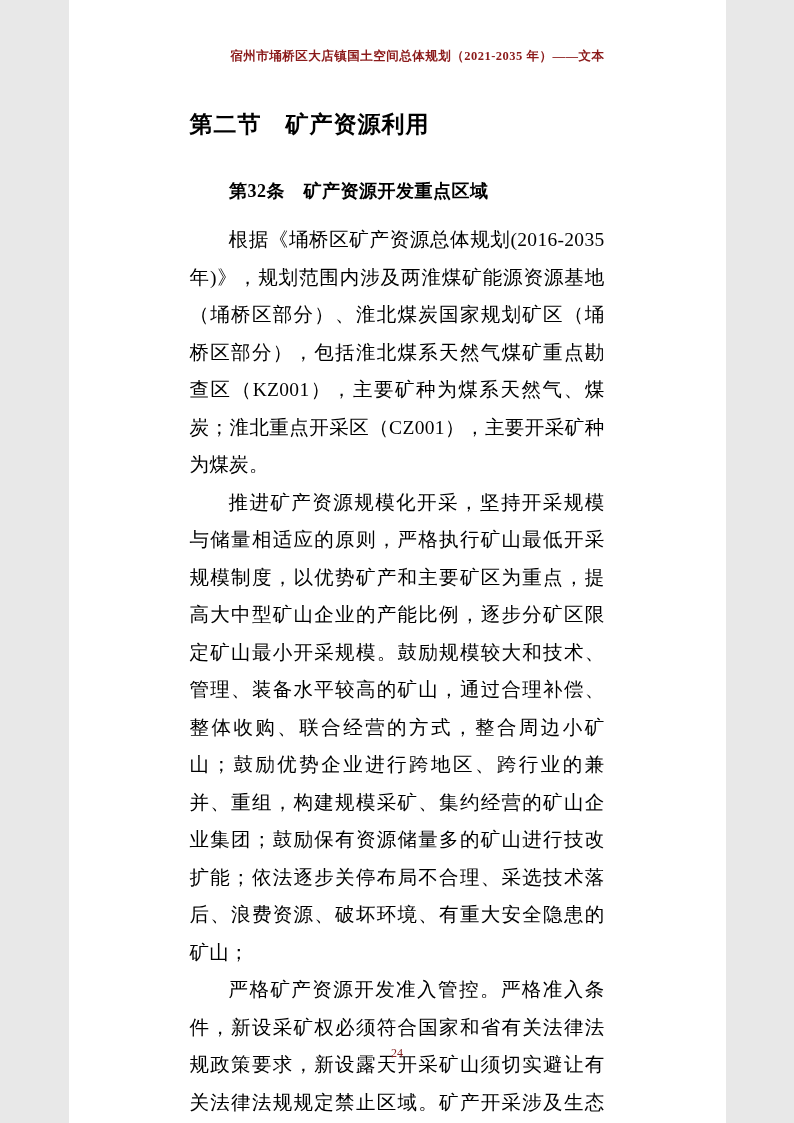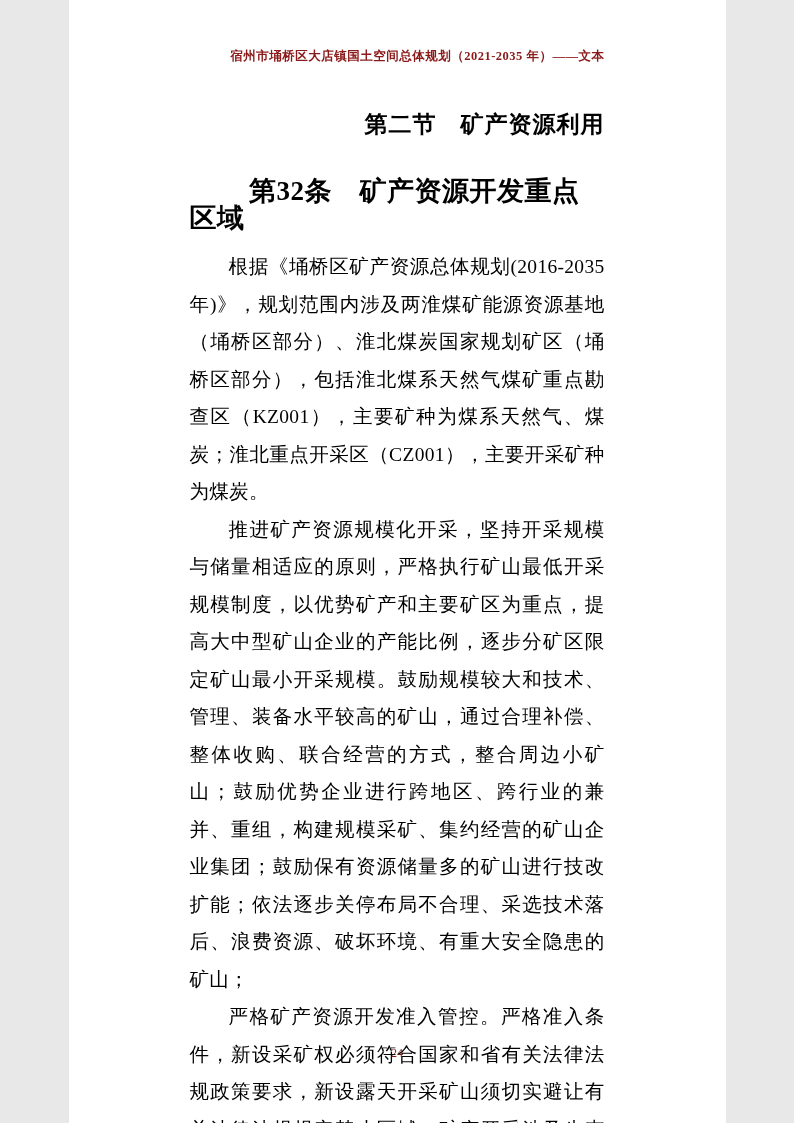--- a/index.html
+++ b/index.html
@@ -22,29 +22,29 @@
   .doc-header {
     text-align: right;
     font-size: 12.5px;
     font-weight: bold;
     color: #8b1a1a;
     letter-spacing: 0.5px;
     line-height: 16px;
   }
   .doc-title {
     margin: 46px 0 0 0;
-    text-align: right;
+    text-align: left;
     font-size: 23px;
     font-weight: bold;
     letter-spacing: 1px;
     line-height: 30px;
   }
   .section-heading {
     margin: 38px 0 0 0;
-    font-size: 27px;
+    font-size: 18px;
     font-weight: bold;
     letter-spacing: 0.5px;
     line-height: 27px;
     text-indent: 2.2em;
   }
   .section-heading.second {
     margin-top: 30px;
   }
   .para {
     margin: 16px 0 0 0;

